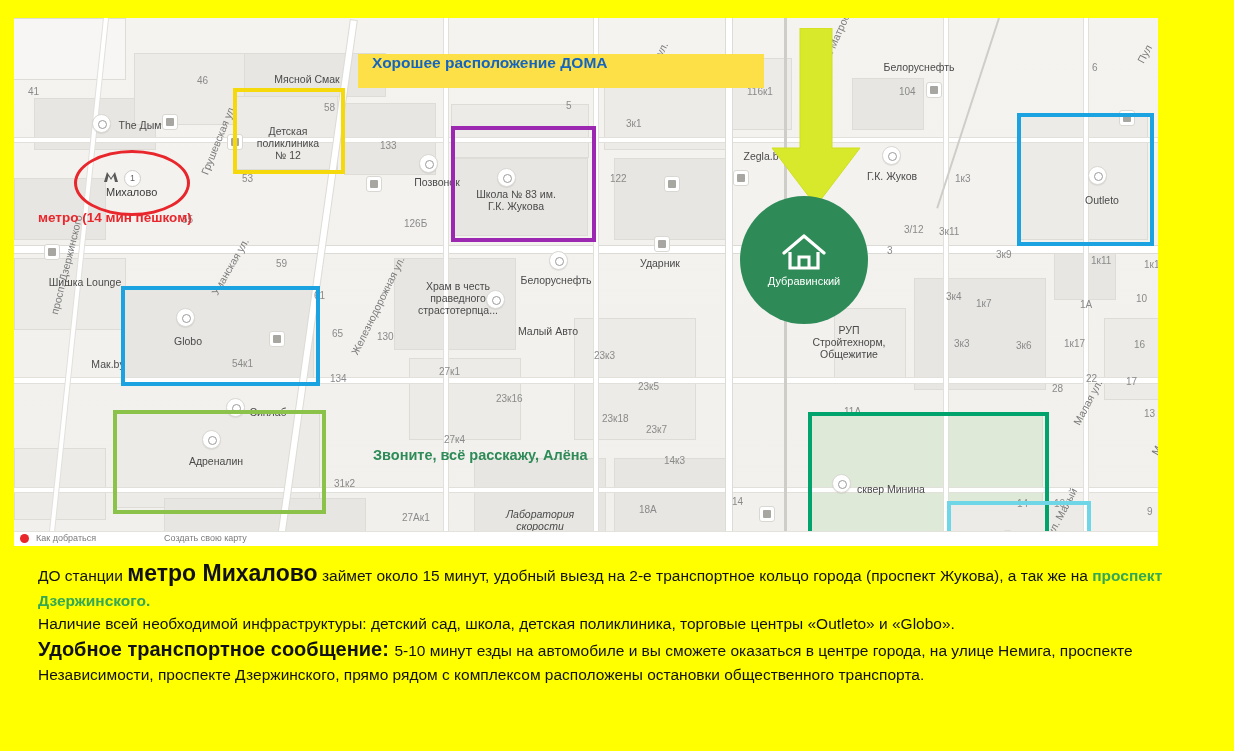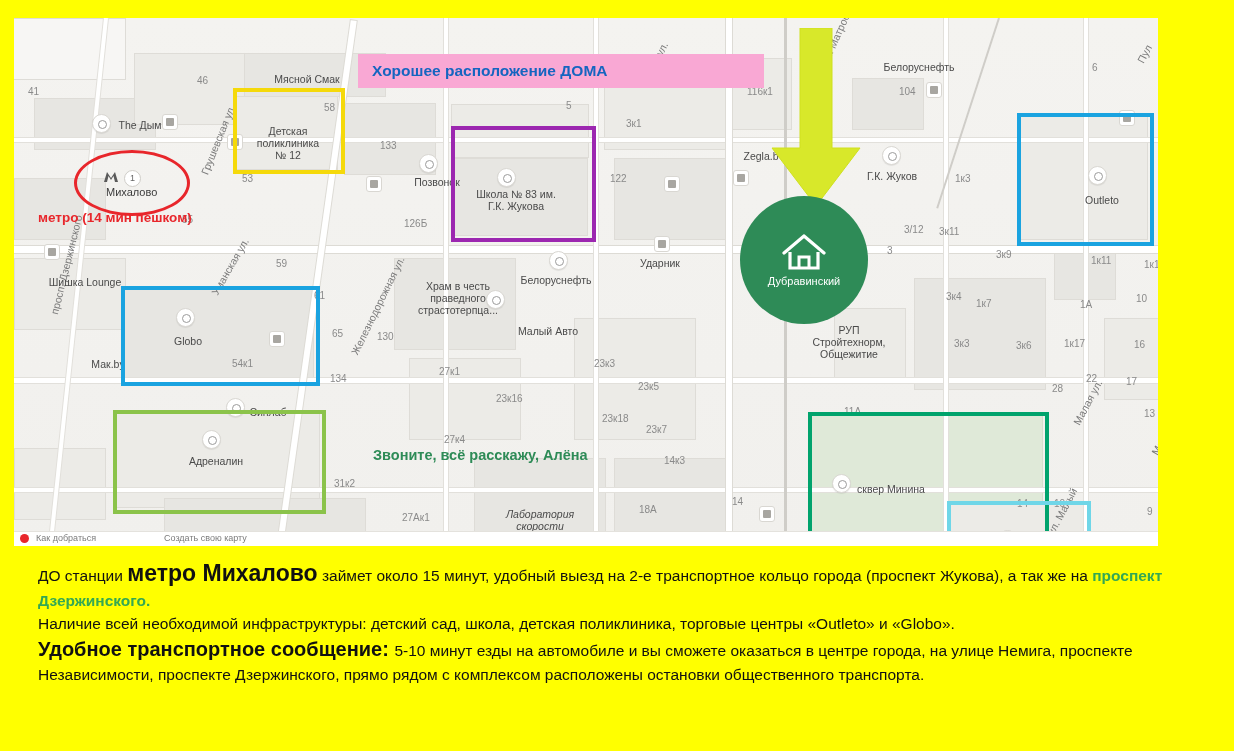--- a/index.html
+++ b/index.html
@@ -180,23 +180,23 @@
   }
 
   
   .arrow-wrap {
     position: absolute;
   }
 
   
   .banner-white {
     position: absolute;
-    background: #f9a8d4;
+    background: #fde047;
     display: flex;
-    align-items: center;
+    align-items: flex-start;
     padding-left: 14px;
   }
   .banner-white span {
     color: #1565c0;
     font-size: 15.5px;
     font-weight: bold;
   }
   .call-text {
     position: absolute;
     color: #2e8b57;
@@ -355,21 +355,21 @@
         <div class="mlbl num" style="left: 982px; top: 231px;">3к9</div>
         <div class="mlbl num" style="left: 1077px; top: 237px;">1к11</div>
         <div class="mlbl num" style="left: 1130px; top: 241px;">1к15</div>
         <div class="mlbl num" style="left: 390px; top: 200px;">126Б</div>
         <div class="mlbl num" style="left: 300px; top: 272px;">61</div>
         <div class="mlbl num" style="left: 318px; top: 310px;">65</div>
         <div class="mlbl num" style="left: 363px; top: 313px;">130</div>
         <div class="mlbl num" style="left: 218px; top: 340px;">54к1</div>
         <div class="mlbl num" style="left: 316px; top: 355px;">134</div>
         <div class="mlbl num" style="left: 425px; top: 348px;">27к1</div>
-        <div class="mlbl num" style="left: 580px; top: 340px;">23к3</div>
+        <div class="mlbl num" style="left: 580px; top: 332px;">23к3</div>
         <div class="mlbl num" style="left: 624px; top: 363px;">23к5</div>
         <div class="mlbl num" style="left: 482px; top: 375px;">23к16</div>
         <div class="mlbl num" style="left: 588px; top: 395px;">23к18</div>
         <div class="mlbl num" style="left: 632px; top: 406px;">23к7</div>
         <div class="mlbl num" style="left: 932px; top: 273px;">3к4</div>
         <div class="mlbl num" style="left: 1002px; top: 322px;">3к6</div>
         <div class="mlbl num" style="left: 940px; top: 320px;">3к3</div>
         <div class="mlbl num" style="left: 962px; top: 280px;">1к7</div>
         <div class="mlbl num" style="left: 1066px; top: 281px;">1A</div>
         <div class="mlbl num" style="left: 1050px; top: 320px;">1к17</div>

